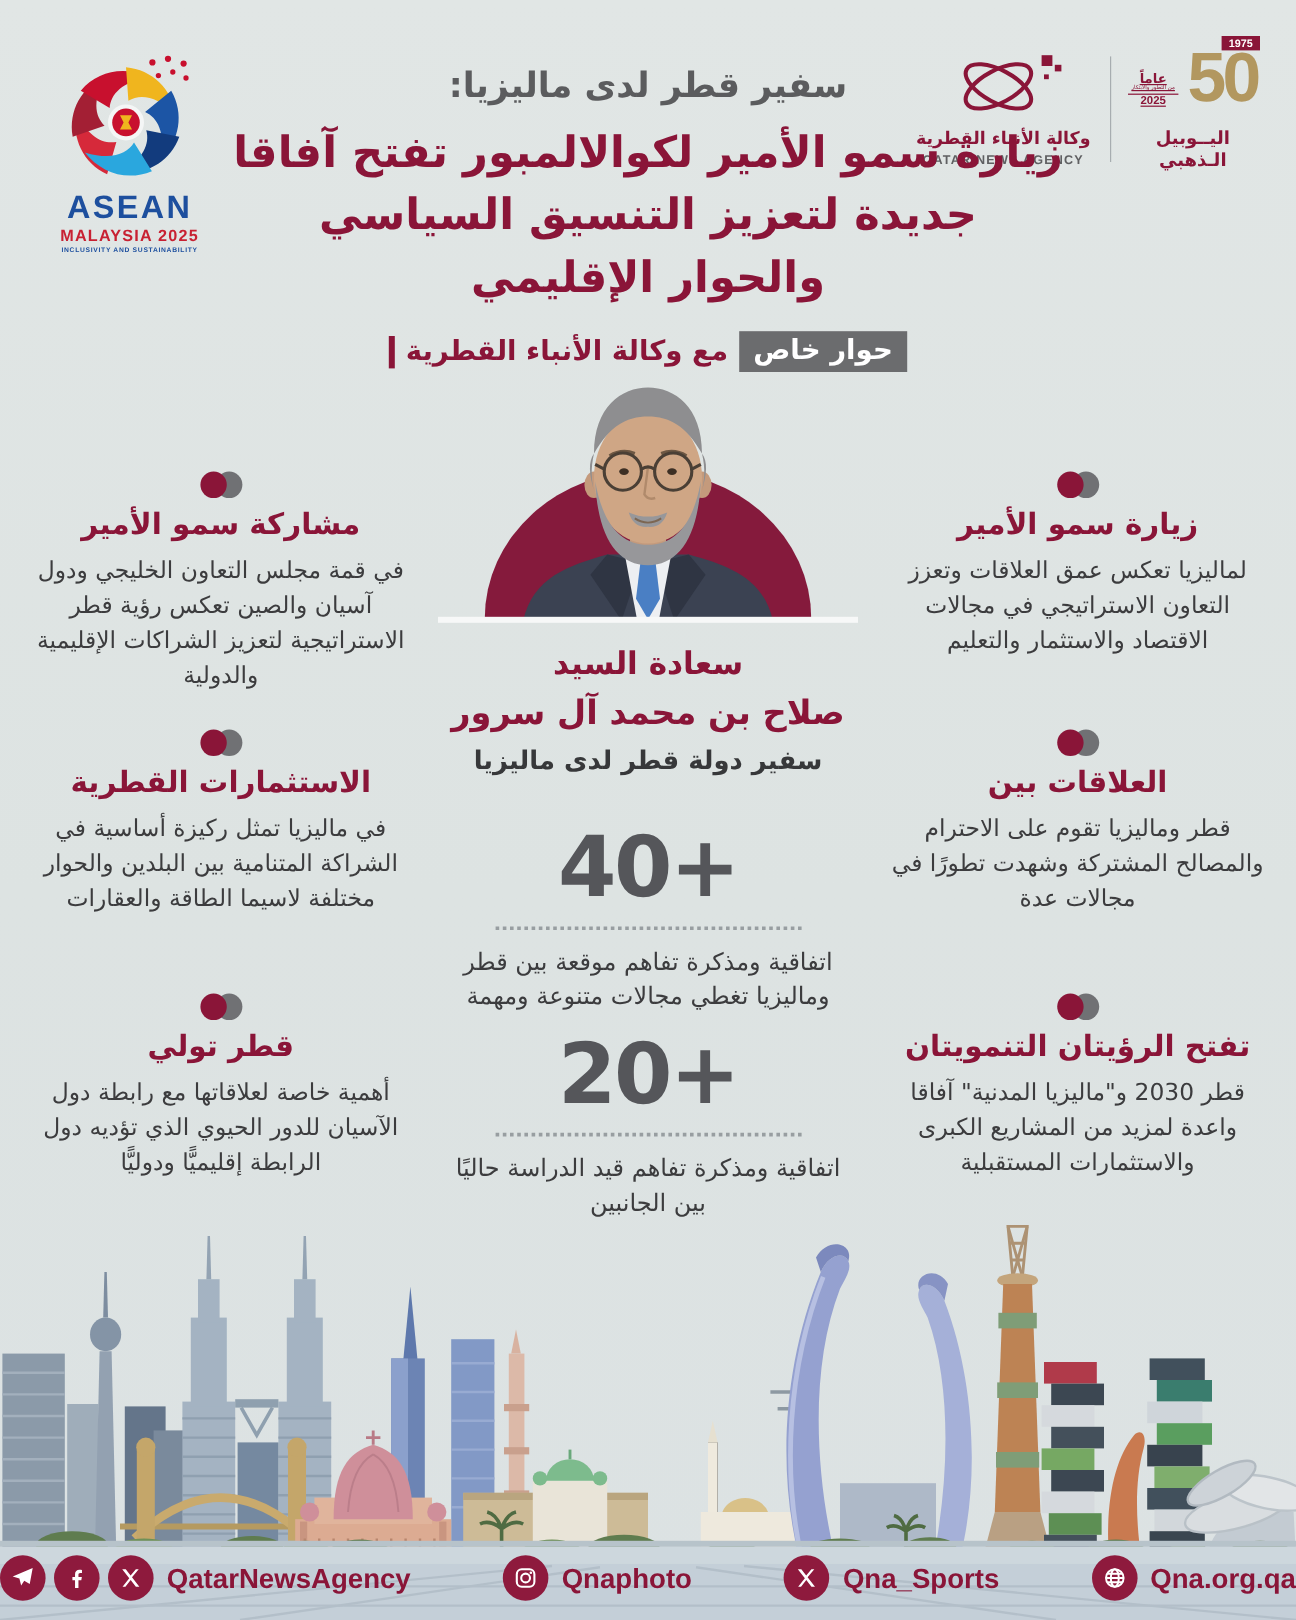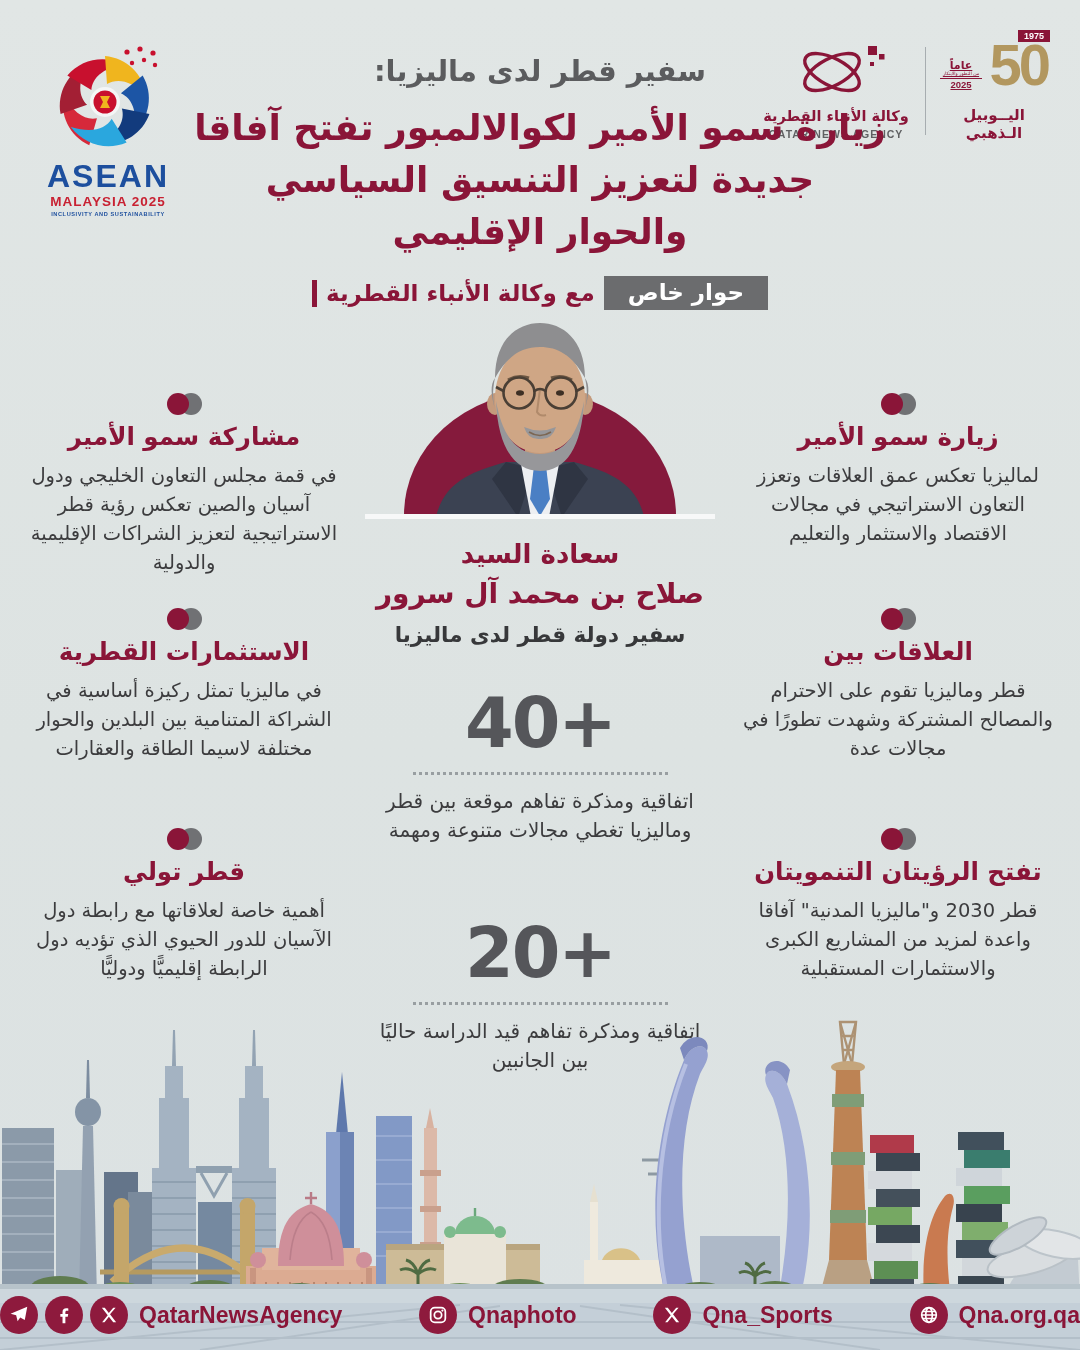--- a/index.html
+++ b/index.html
@@ -3,21 +3,21 @@
 <meta charset="utf-8">
 <style>
   html,body{margin:0;padding:0;}
   body{background:#b9bfc2;font-family:"DejaVu Sans",sans-serif;}
   .canvas{position:relative;width:1080px;height:1350px;margin:0 auto;overflow:hidden;
     background:linear-gradient(180deg,#e1e6e5 0%,#dde3e2 55%,#dce2e3 100%);}
   .latin{font-family:"Liberation Sans","DejaVu Sans",sans-serif;}
 
   
   .asean{position:absolute;left:38px;top:44px;width:140px;text-align:center;}
-  .asean .word{color:#1d4f9e;font-weight:bold;font-size:32px;letter-spacing:2px;line-height:1;}
+  .asean .word{color:#1d4f9e;font-weight:bold;font-size:27px;letter-spacing:2px;line-height:1;}
   .asean .sub{color:#c82132;font-weight:bold;font-size:13.5px;letter-spacing:1px;margin-top:2px;}
   .asean .tag{color:#1d4f9e;font-weight:bold;font-size:5.6px;letter-spacing:.6px;margin-top:2px;}
 
   
   .brand{position:absolute;right:32px;top:40px;display:flex;align-items:center;gap:14px;direction:ltr;}
   .qna-block{text-align:center;width:150px;}
   .qna-block .ar{color:#8a1538;font-weight:bold;font-size:14.5px;line-height:1.2;}
   .qna-block .en{color:#5f6062;font-weight:bold;font-size:10.5px;letter-spacing:1px;margin-top:2px;}
   .brand .divider{width:1px;height:88px;background:#a7adb0;}
   .jub{position:relative;width:108px;text-align:center;}
@@ -28,21 +28,21 @@
   .jub .side .big{font-size:11px;font-weight:bold;line-height:1;}
   .jub .side .tiny{font-size:4.6px;line-height:1.4;}
   .jub .side .y2025{font-size:9.5px;font-weight:bold;border-top:0.5px solid #8a1538;margin-top:1px;}
   .jub .label{color:#8a1538;font-weight:bold;font-size:15px;margin-top:4px;}
 
   
   .titles{position:absolute;left:0;right:0;top:54px;text-align:center;direction:rtl;}
   .kicker{color:#5b5c5e;font-weight:bold;font-size:29px;margin:0 0 14px 0;}
   .headline{color:#8a1538;font-weight:bold;font-size:36px;line-height:52px;margin:12px;}
   .badge-row{margin-top:18px;display:flex;justify-content:center;align-items:center;gap:9px;direction:rtl;}
-  .badge-box{background:#6b6c6e;color:#fff;font-weight:bold;font-size:23px;padding:3px 24px 5px;}
+  .badge-box{background:#6b6c6e;color:#fff;font-weight:bold;font-size:23px;padding:3px 12px 5px;}
   .badge-rest{color:#8a1538;font-weight:bold;font-size:23px;}
   .badge-bar{display:inline-block;width:5px;height:27px;background:#8a1538;}
 
   
   .portrait{position:absolute;left:400px;top:283px;width:280px;height:235px;}
   .photo-line{position:absolute;left:365px;top:514px;width:350px;height:5px;background:#f7f8f8;}
 
   .names{position:absolute;left:0;right:0;top:536px;text-align:center;direction:rtl;}
   .honorific{color:#8a1538;font-weight:bold;font-size:26px;line-height:1.45;margin:0;}
   .pname{color:#8a1538;font-weight:bold;font-size:28px;line-height:1.4;margin:0;}
@@ -247,21 +247,21 @@
       </div>
     <h3 class="sec-title">تفتح الرؤيتان التنمويتان</h3>
     <p class="sec-body">قطر 2030 و"ماليزيا المدنية" آفاقا واعدة لمزيد من المشاريع الكبرى والاستثمارات المستقبلية</p>
   </section>
 
   <div class="stat" style="top:688px">
     <div class="num">40+</div>
     <hr class="sep">
     <p class="desc">اتفاقية ومذكرة تفاهم موقعة بين قطر وماليزيا تغطي مجالات متنوعة ومهمة</p>
   </div>
-  <div class="stat" style="top:918px">
+  <div class="stat" style="top:860px">
     <div class="num">20+</div>
     <hr class="sep">
     <p class="desc">اتفاقية ومذكرة تفاهم قيد الدراسة حاليًا بين الجانبين</p>
   </div>
 
   <svg class="skyline" viewBox="0 0 1080 330">
 
     <rect x="2" y="108" width="52" height="170" fill="#8b9aa9"></rect>
     <g stroke="#a3b0bd" stroke-width="2">
         <path d="M2,124 H54 M2,142 H54 M2,160 H54 M2,178 H54 M2,196 H54 M2,214 H54 M2,232 H54 M2,250 H54"></path>

